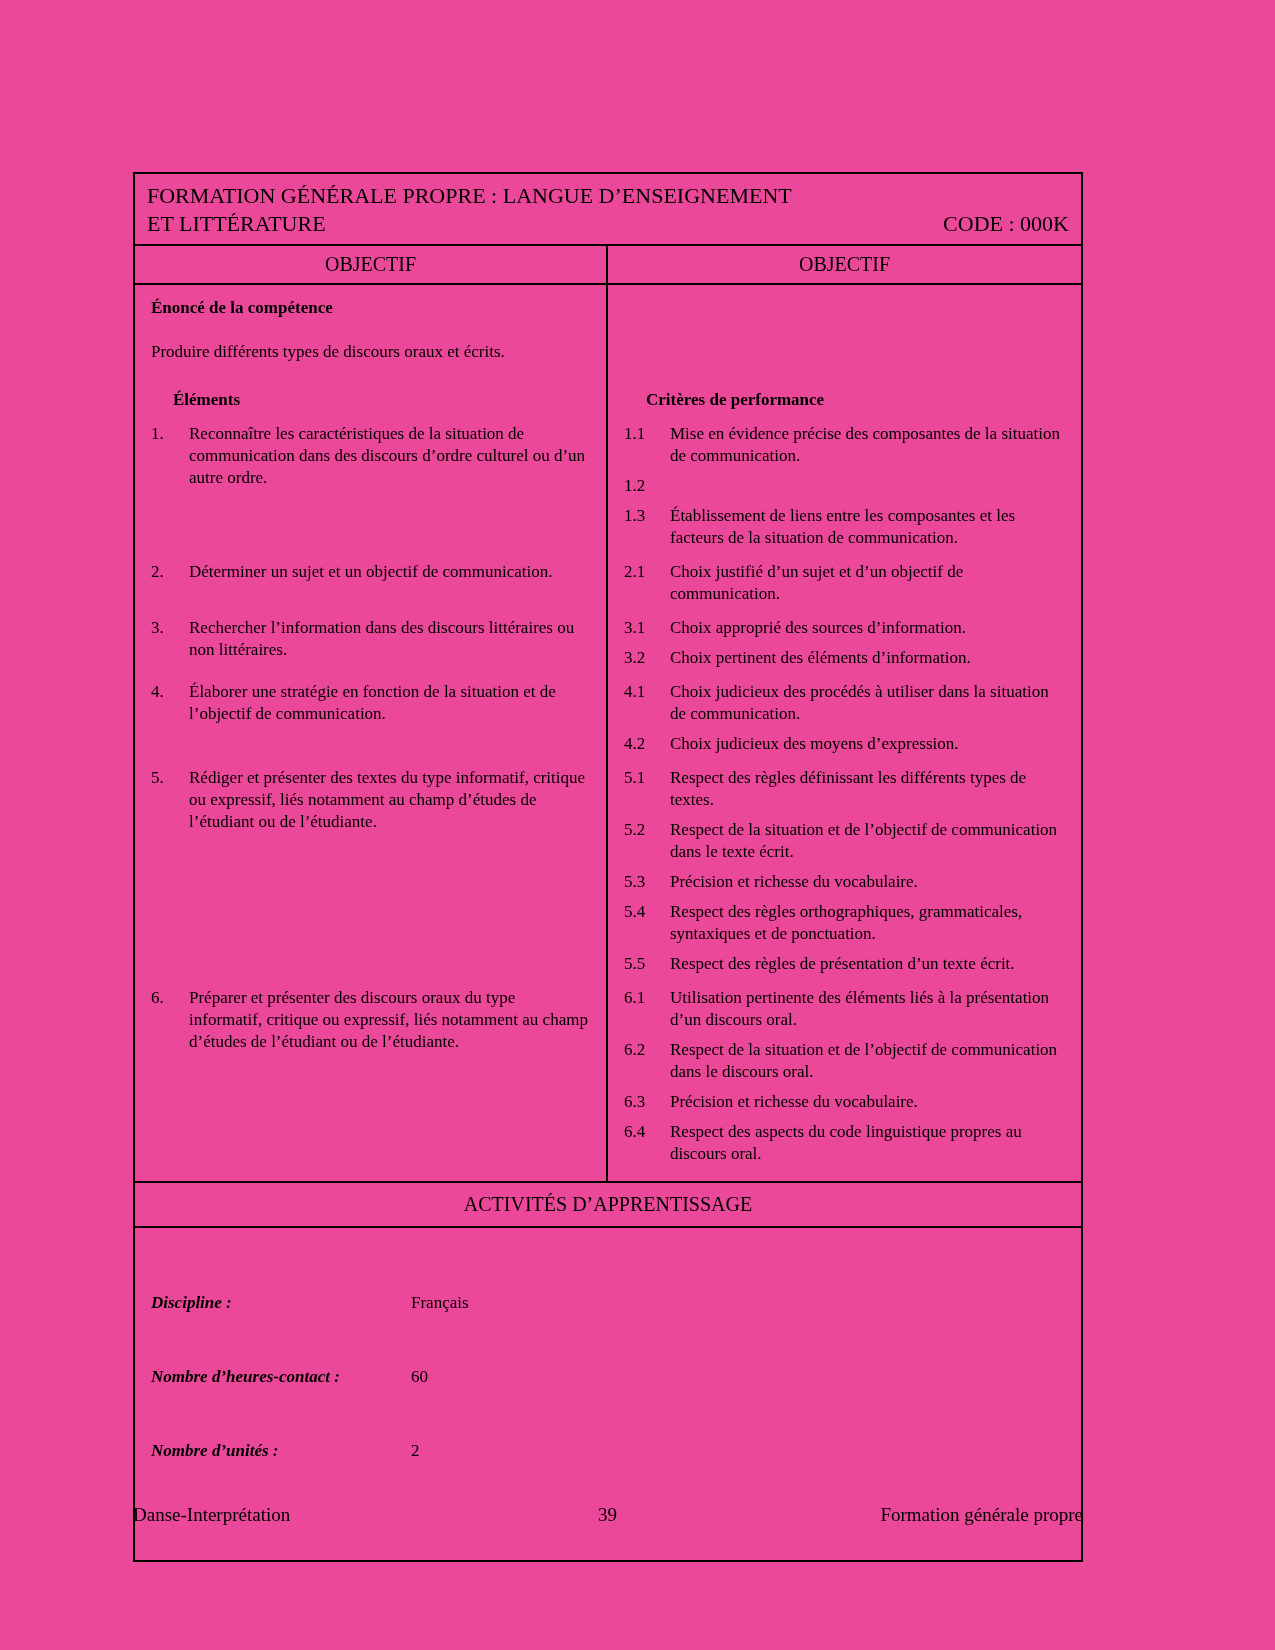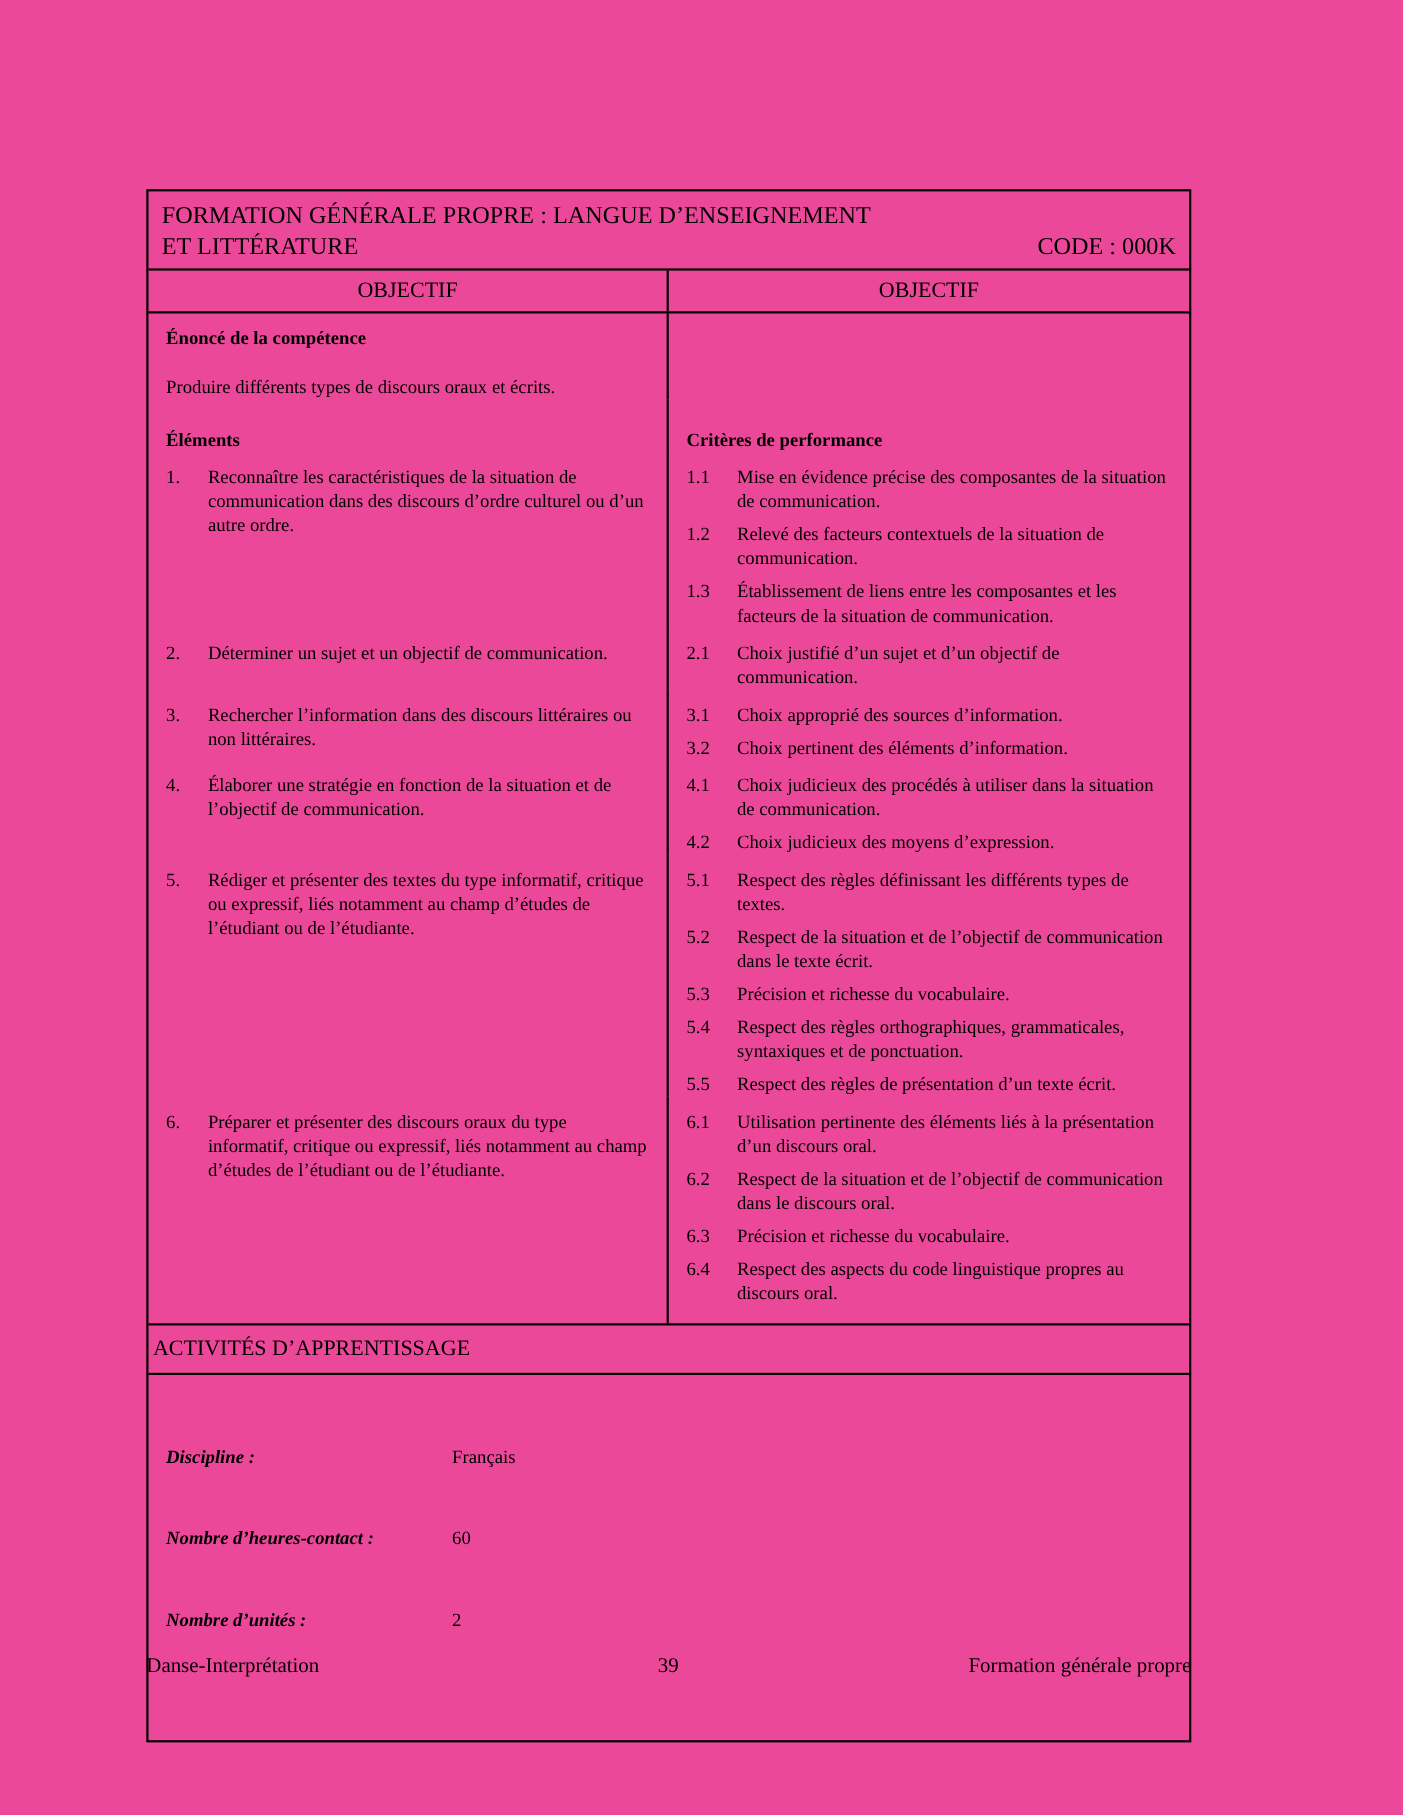--- a/index.html
+++ b/index.html
@@ -44,38 +44,38 @@
     text-align: center;
     font-size: 20px;
     padding: 7px 4px;
   }
   .colheader-row .col.left { border-right: 2px solid #000; }
   
   .pair { display: flex; align-items: stretch; }
   .cell { width: 50%; padding: 0 16px; font-size: 17px; line-height: 22px; }
   .cell.left { border-right: 2px solid #000; }
   .pt-sm { padding-top: 12px; }
-  .pt-lg { padding-top: 26px; }
+  .pt-lg { padding-top: 26px; margin-left: 22px; }
   .pb-last { padding-bottom: 16px; }
   .bold { font-weight: bold; }
   .spacer-line { height: 22px; }
   .el-item { display: flex; }
   .el-num { width: 38px; flex: 0 0 38px; }
   .el-text { flex: 1; }
   .cr-item { display: flex; }
   .cr-item + .cr-item { margin-top: 8px; }
   .cr-num { width: 46px; flex: 0 0 46px; }
   .cr-text { flex: 1; }
   
   .activities-row {
     border-top: 2px solid #000;
     border-bottom: 2px solid #000;
-    text-align: left;
+    text-align: center;
     font-size: 20px;
-    padding: 10px 4px;
+    padding: 10px 16px;
   }
   
   .details-block { padding: 14px 16px 96px 16px; font-size: 17px; line-height: 26px; }
   .detail-line { display: flex; margin-top: 48px; }
   .detail-label {
     width: 260px;
     flex: 0 0 260px;
     font-weight: bold;
     font-style: italic;
   }
@@ -138,21 +138,20 @@
           <span class="el-text">Reconnaître les caractéristiques de la situation de communication dans des discours d’ordre culturel ou d’un autre ordre.</span>
         </div>
       </div>
       <div class="cell pt-sm">
         <div class="cr-item">
           <span class="cr-num">1.1</span>
           <span class="cr-text">Mise en évidence précise des composantes de la situation de communication.</span>
         </div>
         <div class="cr-item">
           <span class="cr-num">1.2</span>
-          <span class="cr-text">Relevé des facteurs contextuels de la situation de communication.</span>
         </div>
         <div class="cr-item">
           <span class="cr-num">1.3</span>
           <span class="cr-text">Établissement de liens entre les composantes et les facteurs de la situation de communication.</span>
         </div>
       </div>
     </div>
 
     <div class="pair">
       <div class="cell left pt-sm">

